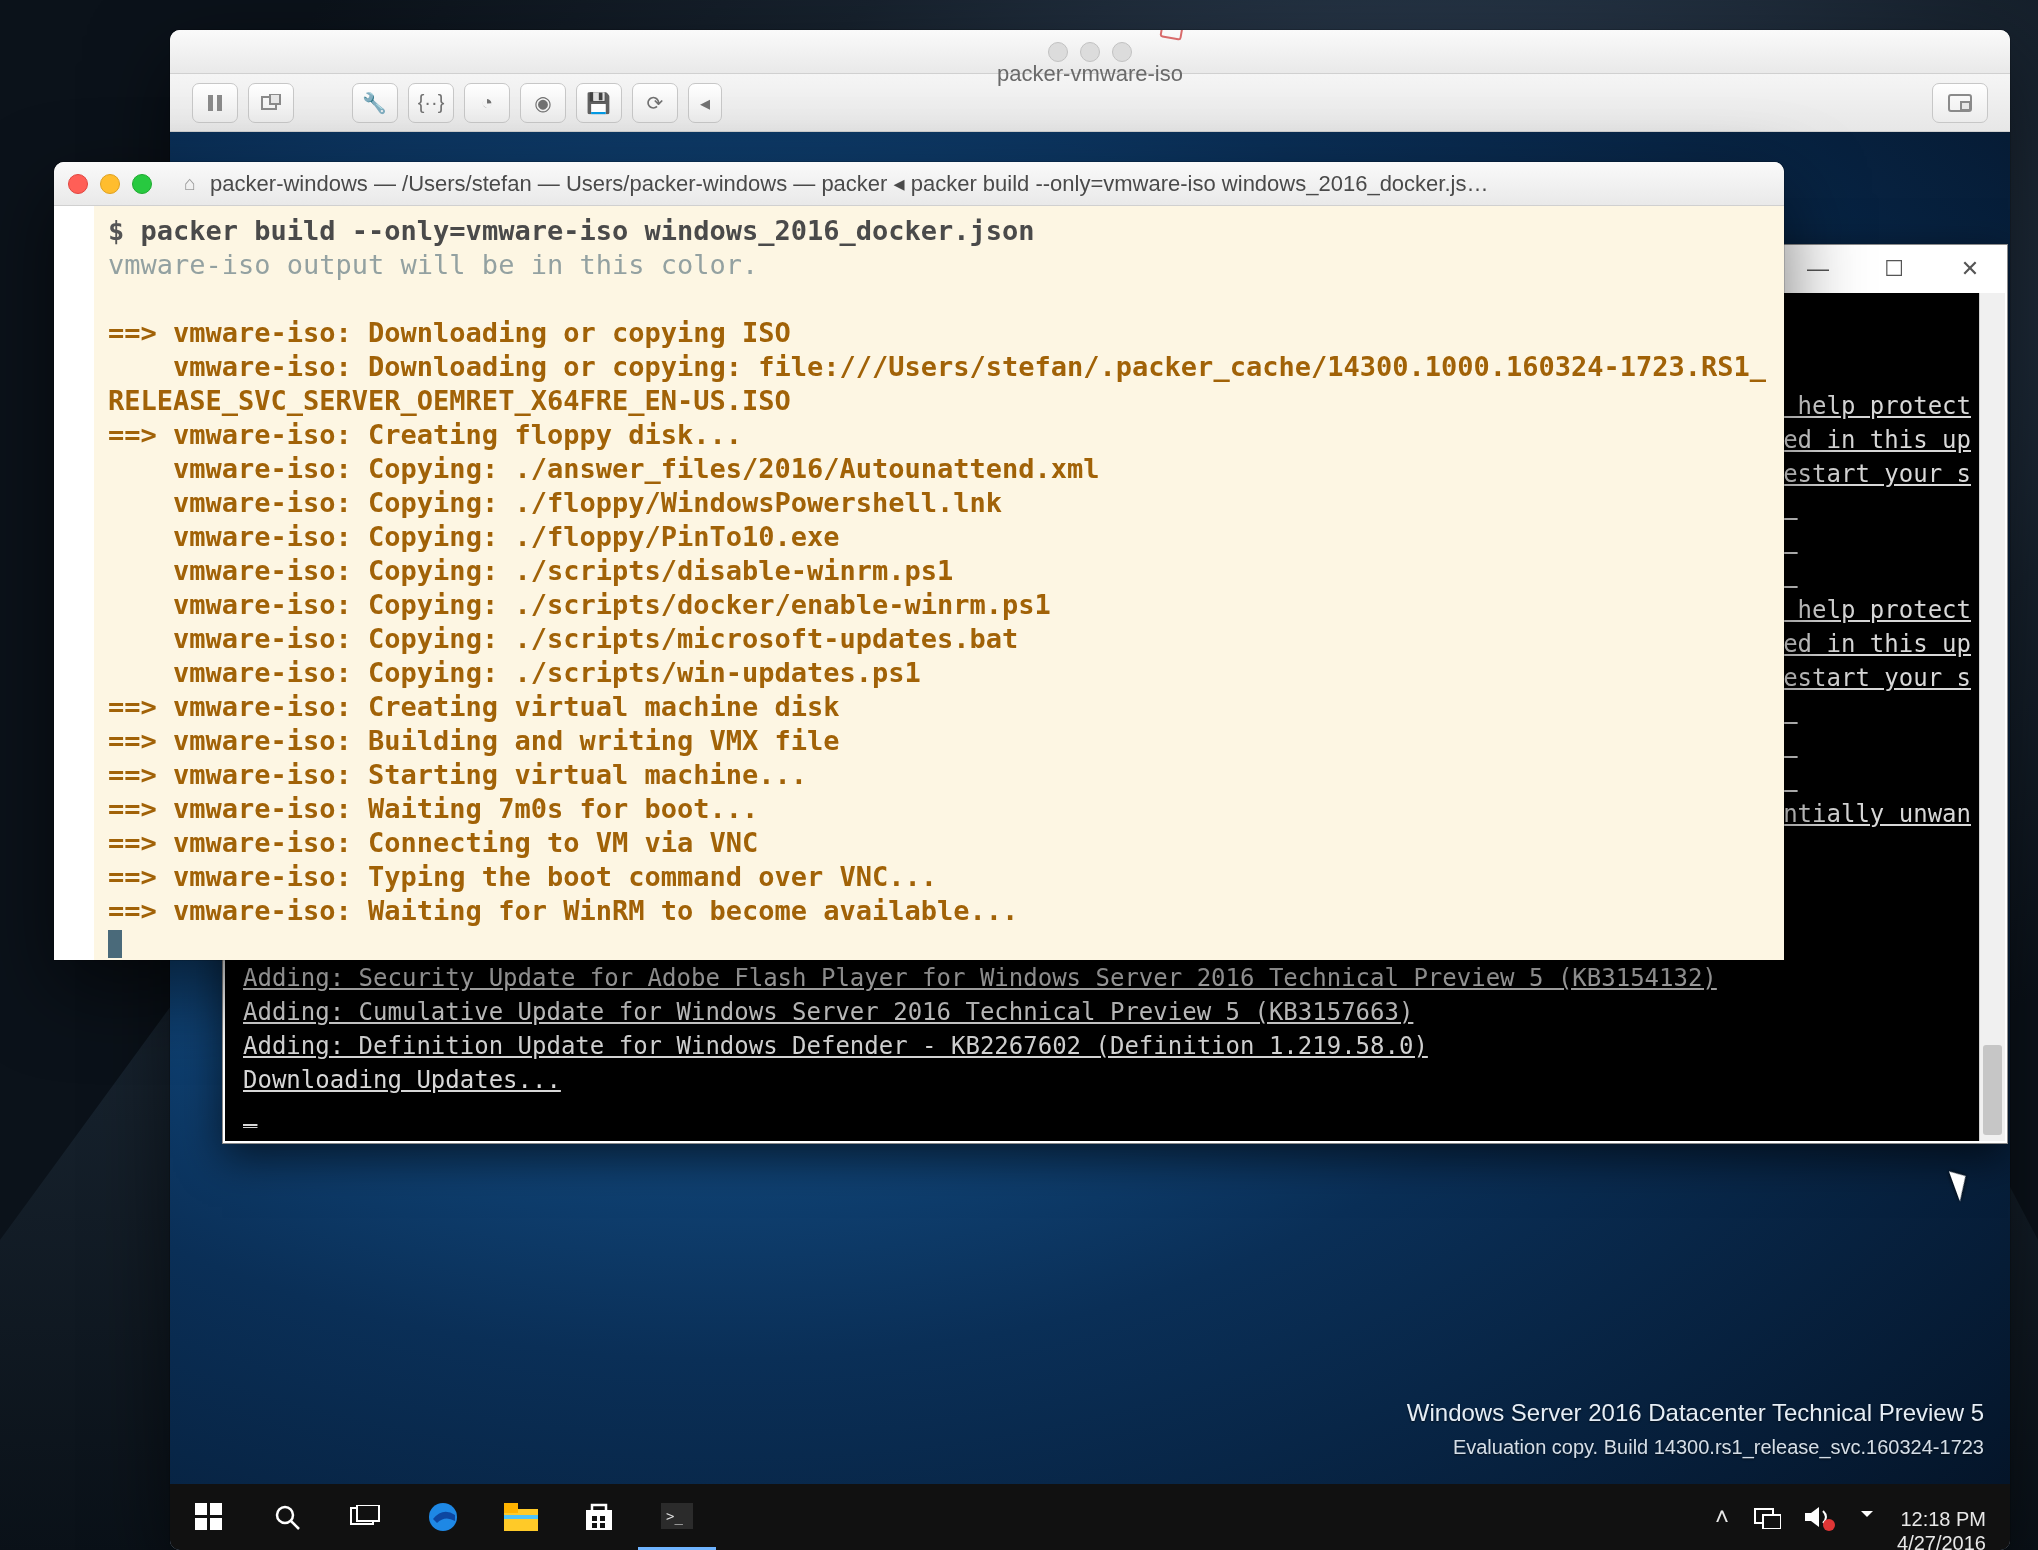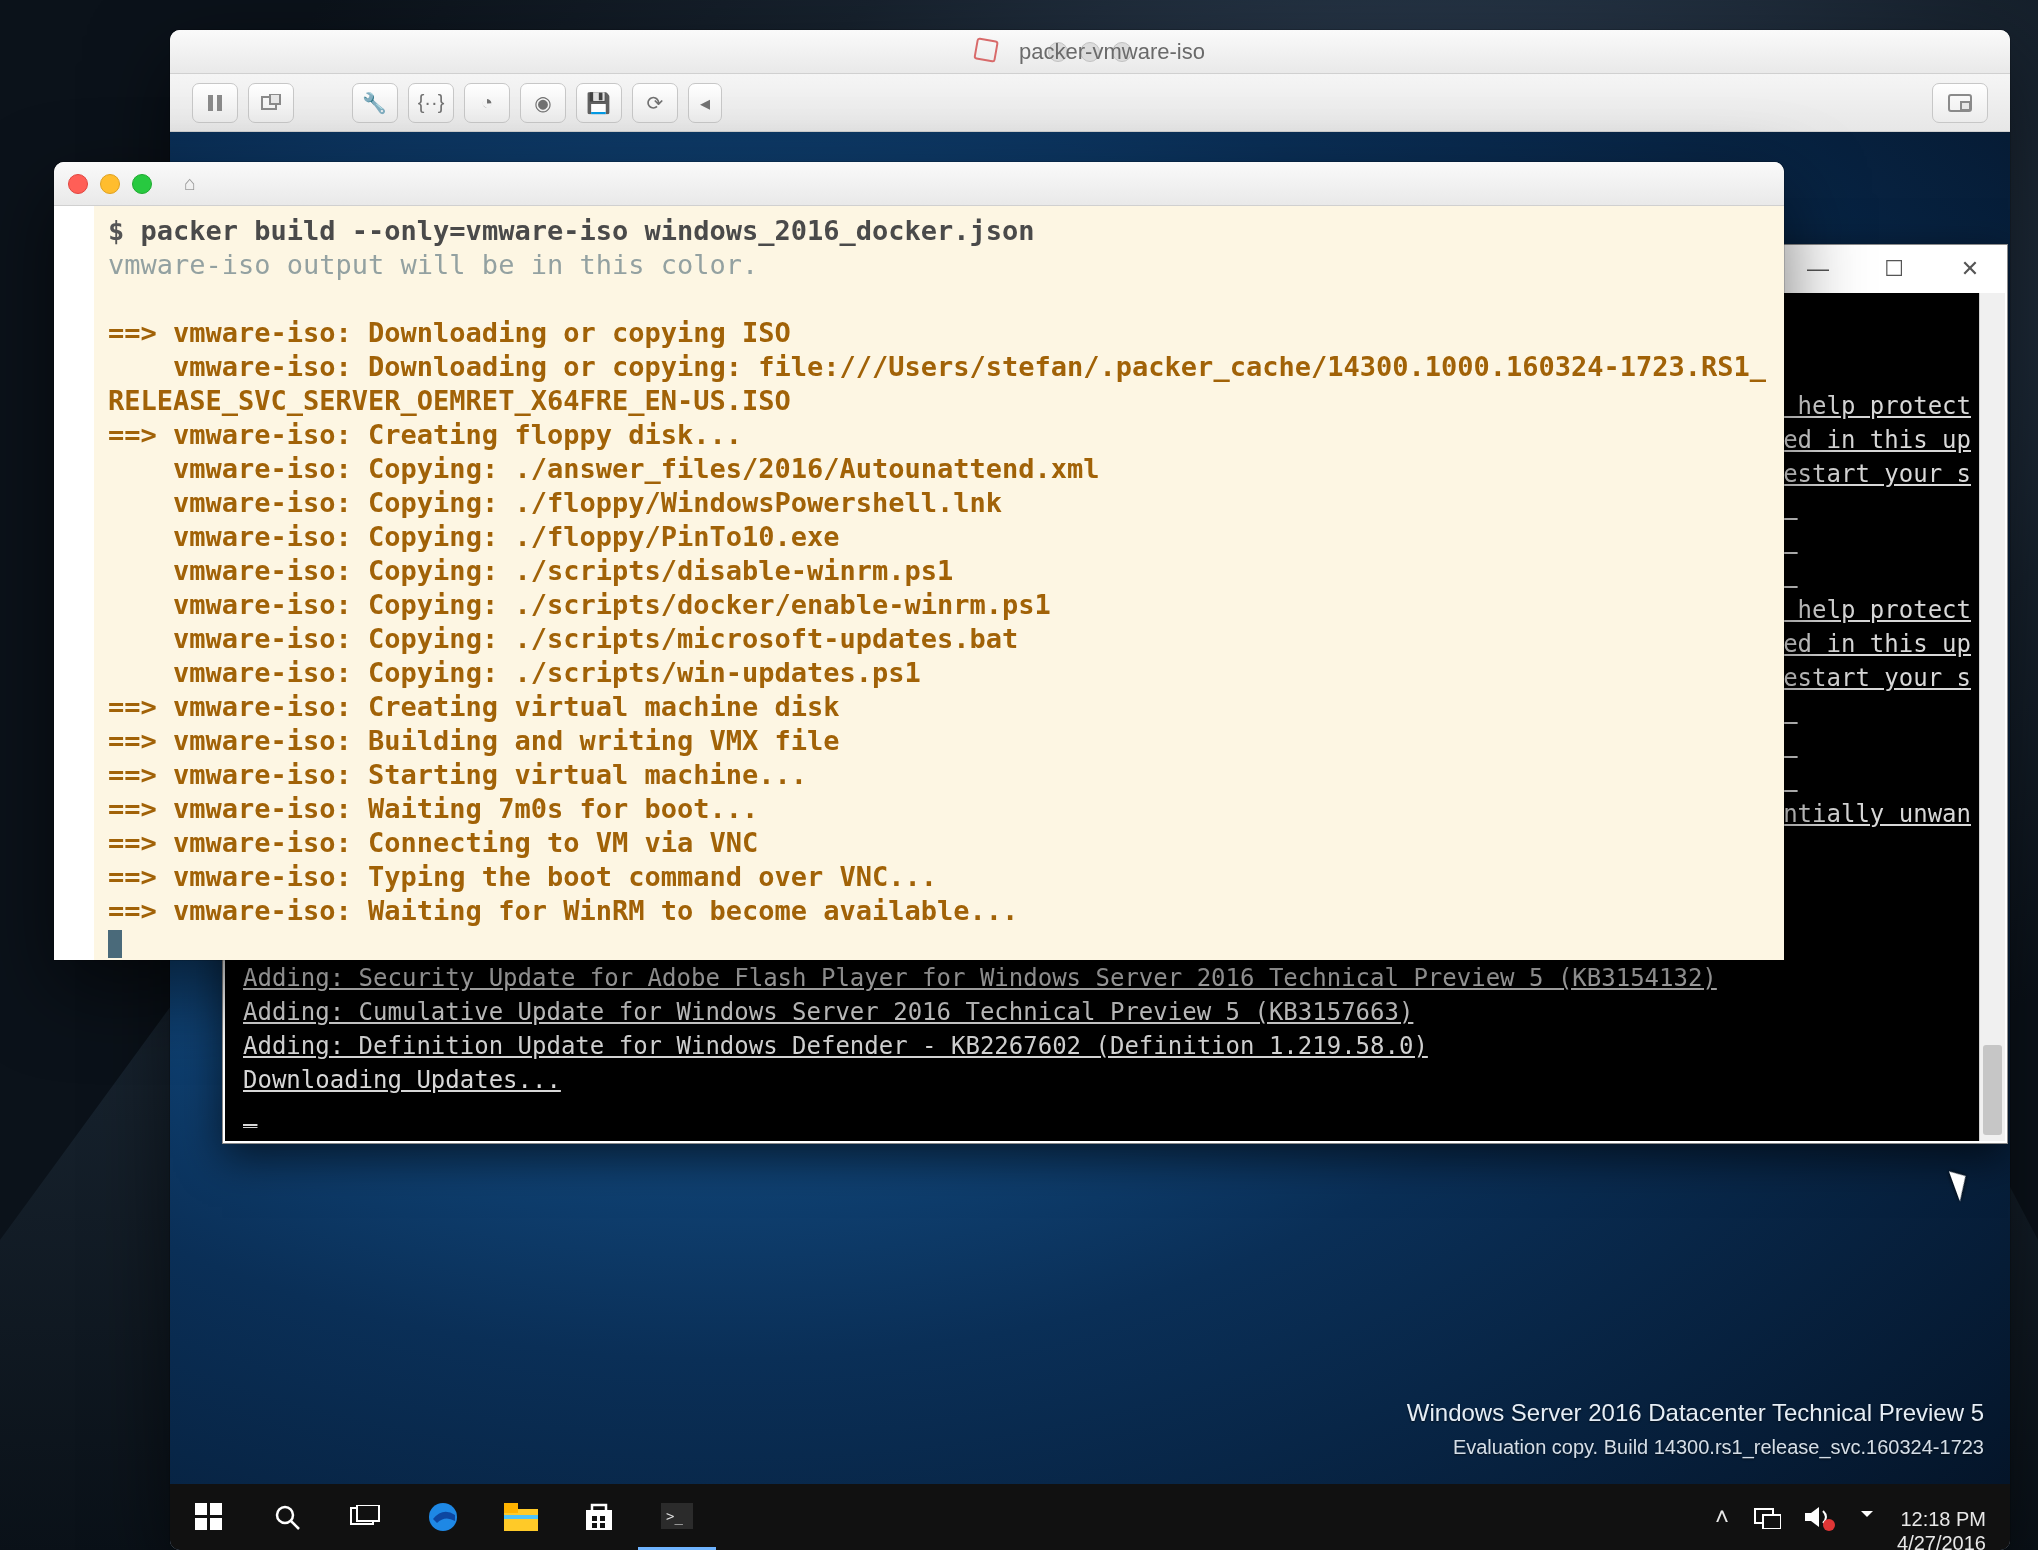--- a/index.html
+++ b/index.html
@@ -39,21 +39,21 @@
   .traffic { display:flex; gap:12px; }
   .tl { width:20px;height:20px;border-radius:50%; }
   .tl.red{background:#ff5f57;border:1px solid #e04640;}
   .tl.yel{background:#ffbd2e;border:1px solid #dfa11f;}
   .tl.grn{background:#28c940;border:1px solid #1faa31;}
   .tl.dim{background:#dcdcdc;border:1px solid #c2c2c2;}
 
   
   #vmw-host { left:170px; top:30px; width:1840px; height:1520px; border-radius:10px; }
   #vmw-host .titlebar { justify-content:center; position:relative; }
-  #vmw-host .title { display:flex; align-items:flex-start; gap:22px; }
+  #vmw-host .title { display:flex; align-items:flex-end; gap:22px;flex-direction:column; }
   #vmw-host .title .cube { width:22px;height:22px;border:2px solid #d86a6a; transform:rotate(10deg); border-radius:3px; }
   #vmw-toolbar {
     height:58px;
     background:linear-gradient(#f5f5f5,#e7e7e7);
     border-bottom:1px solid #cfcfcf;
     display:flex; align-items:center; gap:18px; padding:0 22px;
   }
   .tb-group { display:flex; gap:10px; }
   .tb-btn {
     width:46px;height:40px;border:1px solid #c7c7c7;border-radius:7px;
@@ -308,17 +308,18 @@
   </div>
 
   <div id="term" class="mac-window">
     <div class="titlebar">
       <div class="traffic">
         <div class="tl red"></div>
         <div class="tl yel"></div>
         <div class="tl grn"></div>
       </div>
       <span class="home-ico">⌂</span>
+      <span style="white-space:nowrap;overflow:hidden;text-overflow:ellipsis;flex:1;">packer-windows — /Users/stefan — Users/packer-windows — packer ◂ packer build --only=vmware-iso windows_2016_docker.js…</span>
     </div>
     <div id="term-body"><div><span class="prompt">$ </span>packer build --only=vmware-iso windows_2016_docker.json</div><div class="tfaint">vmware-iso output will be in this color.</div><div>&nbsp;</div><div class="tgood">==&gt; vmware-iso: Downloading or copying ISO</div><div class="tgood">    vmware-iso: Downloading or copying: file:///Users/stefan/.packer_cache/14300.1000.160324-1723.RS1_RELEASE_SVC_SERVER_OEMRET_X64FRE_EN-US.ISO</div><div class="tgood">==&gt; vmware-iso: Creating floppy disk...</div><div class="tgood">    vmware-iso: Copying: ./answer_files/2016/Autounattend.xml</div><div class="tgood">    vmware-iso: Copying: ./floppy/WindowsPowershell.lnk</div><div class="tgood">    vmware-iso: Copying: ./floppy/PinTo10.exe</div><div class="tgood">    vmware-iso: Copying: ./scripts/disable-winrm.ps1</div><div class="tgood">    vmware-iso: Copying: ./scripts/docker/enable-winrm.ps1</div><div class="tgood">    vmware-iso: Copying: ./scripts/microsoft-updates.bat</div><div class="tgood">    vmware-iso: Copying: ./scripts/win-updates.ps1</div><div class="tgood">==&gt; vmware-iso: Creating virtual machine disk</div><div class="tgood">==&gt; vmware-iso: Building and writing VMX file</div><div class="tgood">==&gt; vmware-iso: Starting virtual machine...</div><div class="tgood">==&gt; vmware-iso: Waiting 7m0s for boot...</div><div class="tgood">==&gt; vmware-iso: Connecting to VM via VNC</div><div class="tgood">==&gt; vmware-iso: Typing the boot command over VNC...</div><div class="tgood">==&gt; vmware-iso: Waiting for WinRM to become available...</div><span class="tcursor"></span></div>
   </div>
 
 </div>
 
 </body></html>

